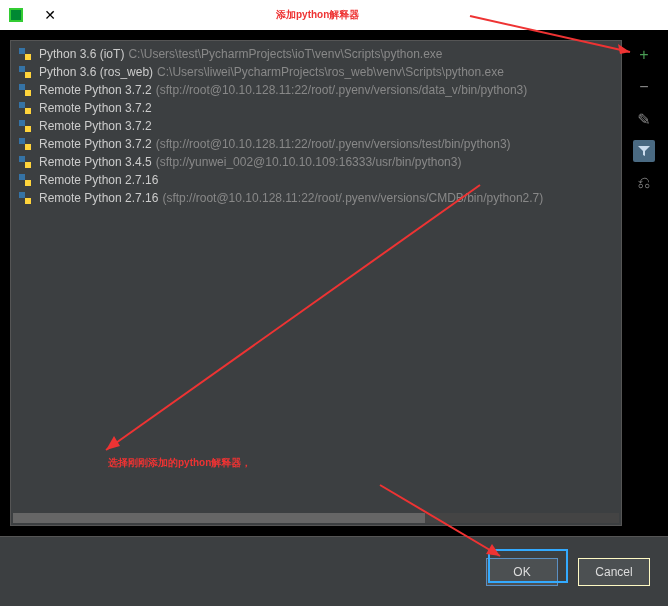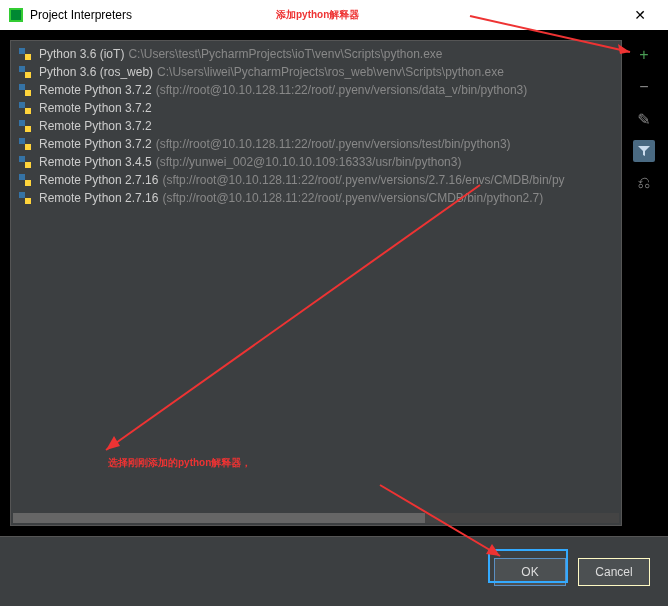--- a/index.html
+++ b/index.html
@@ -19,42 +19,41 @@
 .row .white { color: #ccc; }
 .row .gray { color: #888; margin-left: 4px; }
 .hscroll { position: absolute; bottom: 2px; left: 2px; right: 2px; height: 10px; background: #444; }
 .hscroll .thumb { position: absolute; left: 0; width: 68%; height: 100%; background: #666; }
 
 .tools { width: 28px; display: flex; flex-direction: column; align-items: center; gap: 10px; padding-top: 4px; }
 .tool { width: 22px; height: 22px; display: flex; align-items: center; justify-content: center; color: #888; cursor: pointer; }
 .tool.add { color: #499C54; }
 .tool.filter { background: #4a6a82; border-radius: 2px; }
 
-.footer { background: #3c3f41; height: 70px; border-top: 1px solid #555; display: flex; justify-content: flex-end; align-items: center; padding: 0 18px; gap: 12px; }
+.footer { background: #3c3f41; height: 70px; border-top: 1px solid #555; display: flex; justify-content: flex-end; align-items: center; padding: 0 18px; gap: 20px; }
 .btn { min-width: 72px; height: 28px; background: #4c5052; border: 1px solid #fef9c3; color: #ddd; font-size: 12px; cursor: pointer; }
 .btn.primary { border: 1px solid #5b8fc2; }
 
 
 .anno { position: absolute; pointer-events: none; z-index: 100; }
 .anno-text { color: #e33; font-size: 10px; font-weight: bold; position: absolute; pointer-events: none; z-index: 101; white-space: nowrap; }
 .arrow-line { stroke: #e33; stroke-width: 2; fill: none; }
 .arrow-head { fill: #e33; }
 .box-outline { position: absolute; border: 2px solid #3af; pointer-events: none; z-index: 99; }
 </style>
 </head>
 <body>
 
 <div class="titlebar">
   <span class="icon">
     <svg viewBox="0 0 16 16">
         <rect x="1" y="1" width="14" height="14" fill="#3c3"></rect>
         <rect x="3" y="3" width="10" height="10" fill="#083"></rect>
       </svg>
   </span>
-  <span class="title">Project Interpreters</span>
   <span class="close">✕</span>
 </div>
 
 <div class="anno-text" style="left:276px; top:8px;">添加python解释器</div>
 
 <div class="dialog-body">
   <div class="list-area">
     <div class="list-inner">
 
     <div class="row">
@@ -110,21 +109,20 @@
             </svg></span>
           <span class="white">Remote Python 3.4.5</span>
           <span class="gray">(sftp://yunwei_002@10.10.10.109:16333/usr/bin/python3)</span>
         </div>
         <div class="row">
           <span class="picon"><svg viewBox="0 0 16 16">
               <rect x="2" y="2" width="6" height="6" fill="#3573a6"></rect>
               <rect x="8" y="8" width="6" height="6" fill="#ffd43b"></rect>
             </svg></span>
           <span class="white">Remote Python 2.7.16</span>
-          <span class="gray">(sftp://root@10.10.128.11:22/root/.pyenv/versions/2.7.16/envs/CMDB/bin/py</span>
         </div>
         <div class="row">
           <span class="picon"><svg viewBox="0 0 16 16">
               <rect x="2" y="2" width="6" height="6" fill="#3573a6"></rect>
               <rect x="8" y="8" width="6" height="6" fill="#ffd43b"></rect>
             </svg></span>
           <span class="white">Remote Python 2.7.16</span>
           <span class="gray">(sftp://root@10.10.128.11:22/root/.pyenv/versions/CMDB/bin/python2.7)</span>
         </div>
       </div>

